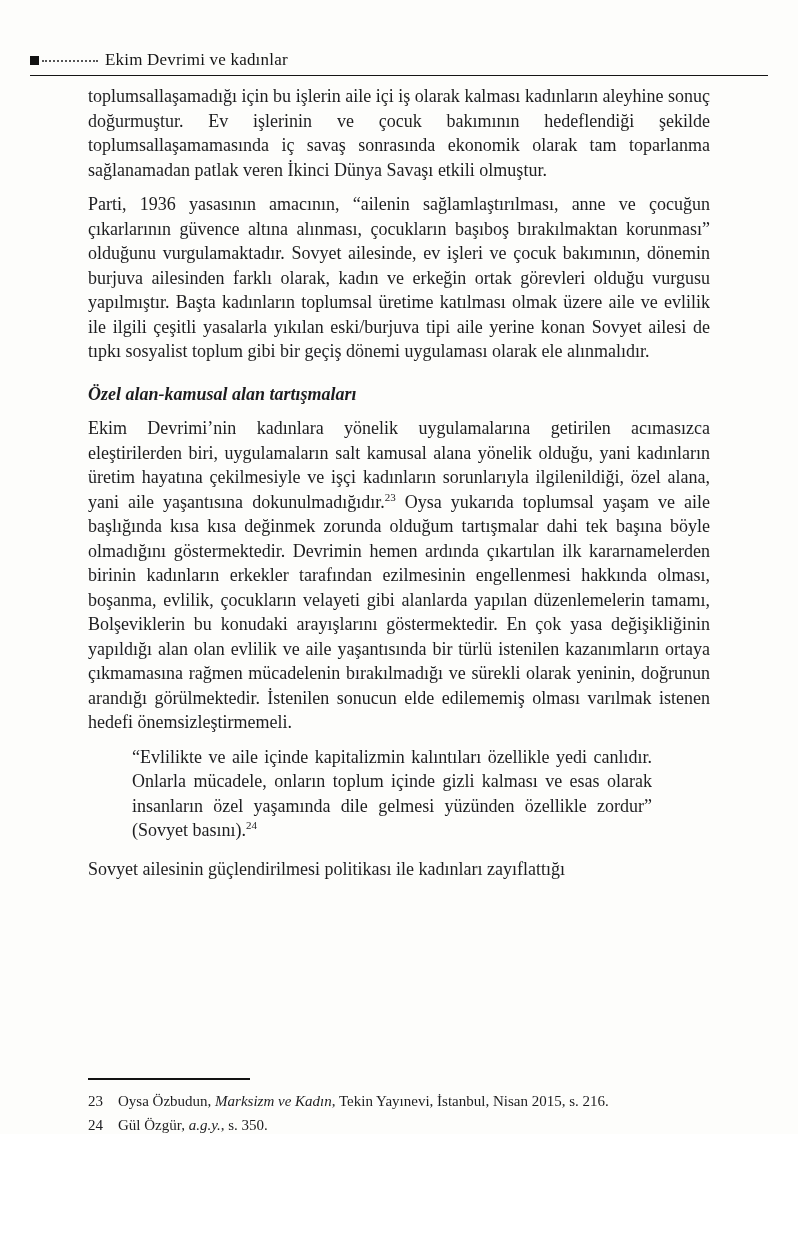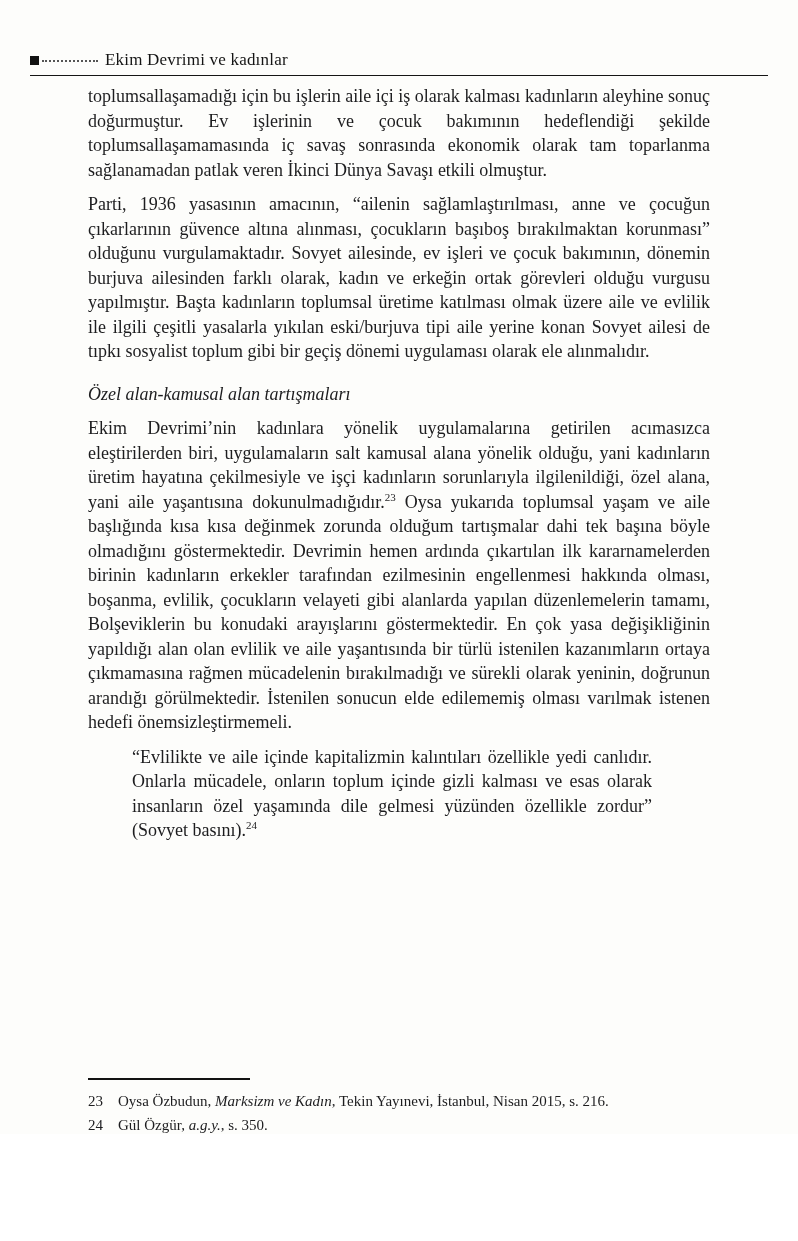--- a/index.html
+++ b/index.html
@@ -47,21 +47,21 @@
     top: 84px; left: 88px;
     width: 622px;
     font-size: 18px;
     line-height: 24.5px;
     text-align: justify;
     hyphens: auto;
   }
   .para { margin-bottom: 10px; }
   .section-heading {
     font-style: italic;
-    font-weight: normal;
+    font-weight: bold;
     font-size: 18px;
     margin: 18px 0 10px 0;
     text-align: left;
   }
   .quote {
     margin: 2px 58px 14px 44px;
     text-align: justify;
   }
   .fnref {
     font-size: 11px;
@@ -104,20 +104,21 @@
     <span class="header-title">Ekim Devrimi ve kadınlar</span>
   </header>
   <div class="header-rule"></div>
 
   <main class="content">
     <p class="para">toplumsallaşamadığı için bu işlerin aile içi iş olarak kalması kadınların aleyhine sonuç doğurmuştur. Ev işlerinin ve çocuk bakımının hedeflendiği şekilde toplumsallaşamamasında iç savaş sonrasında ekonomik olarak tam toparlanma sağlanamadan patlak veren İkinci Dünya Savaşı etkili olmuştur.</p>
     <p class="para">Parti, 1936 yasasının amacının, “ailenin sağlamlaştırılması, anne ve çocuğun çıkarlarının güvence altına alınması, çocukların başıboş bırakılmaktan korunması” olduğunu vurgulamaktadır. Sovyet ailesinde, ev işleri ve çocuk bakımının, dönemin burjuva ailesinden farklı olarak, kadın ve erkeğin ortak görevleri olduğu vurgusu yapılmıştır. Başta kadınların toplumsal üretime katılması olmak üzere aile ve evlilik ile ilgili çeşitli yasalarla yıkılan eski/burjuva tipi aile yerine konan Sovyet ailesi de tıpkı sosyalist toplum gibi bir geçiş dönemi uygulaması olarak ele alınmalıdır.</p>
     <h2 class="section-heading">Özel alan-kamusal alan tartışmaları</h2>
     <p class="para"><span>Ekim Devrimi’nin kadınlara yönelik uygulamalarına getirilen acımasızca eleştirilerden biri, uygulamaların salt kamusal alana yönelik olduğu, yani kadınların üretim hayatına çekilmesiyle ve işçi kadınların sorunlarıyla ilgilenildiği, özel alana, yani aile yaşantısına dokunulmadığıdır.</span><sup class="fnref">23</sup><span> Oysa yukarıda toplumsal yaşam ve aile başlığında kısa kısa değinmek zorunda olduğum tartışmalar dahi tek başına böyle olmadığını göstermektedir. Devrimin hemen ardında çıkartılan ilk kararnamelerden birinin kadınların erkekler tarafından ezilmesinin engellenmesi hakkında olması, boşanma, evlilik, çocukların velayeti gibi alanlarda yapılan düzenlemelerin tamamı, Bolşeviklerin bu konudaki arayışlarını göstermektedir. En çok yasa değişikliğinin yapıldığı alan olan evlilik ve aile yaşantısında bir türlü istenilen kazanımların ortaya çıkmamasına rağmen mücadelenin bırakılmadığı ve sürekli olarak yeninin, doğrunun arandığı görülmektedir. İstenilen sonucun elde edilememiş olması varılmak istenen hedefi önemsizleştirmemeli.</span></p>
     <blockquote class="quote"><span>“Evlilikte ve aile içinde kapitalizmin kalıntıları özellikle yedi canlıdır. Onlarla mücadele, onların toplum içinde gizli kalması ve esas olarak insanların özel yaşamında dile gelmesi yüzünden özellikle zordur” (Sovyet basını).</span><sup class="fnref">24</sup></blockquote>
+    <p class="para">Sovyet ailesinin güçlendirilmesi politikası ile kadınları zayıflattığı</p>
   </main>
 
   <footer class="footnotes">
     <div class="fn-rule"></div>
     <div class="footnote">
       <span class="fn-num">23</span>
       <span class="fn-text"><span>Oysa Özbudun, </span><i>Marksizm ve Kadın</i><span>, Tekin Yayınevi, İstanbul, Nisan 2015, s. 216.</span></span>
     </div>
     <div class="footnote">
       <span class="fn-num">24</span>

